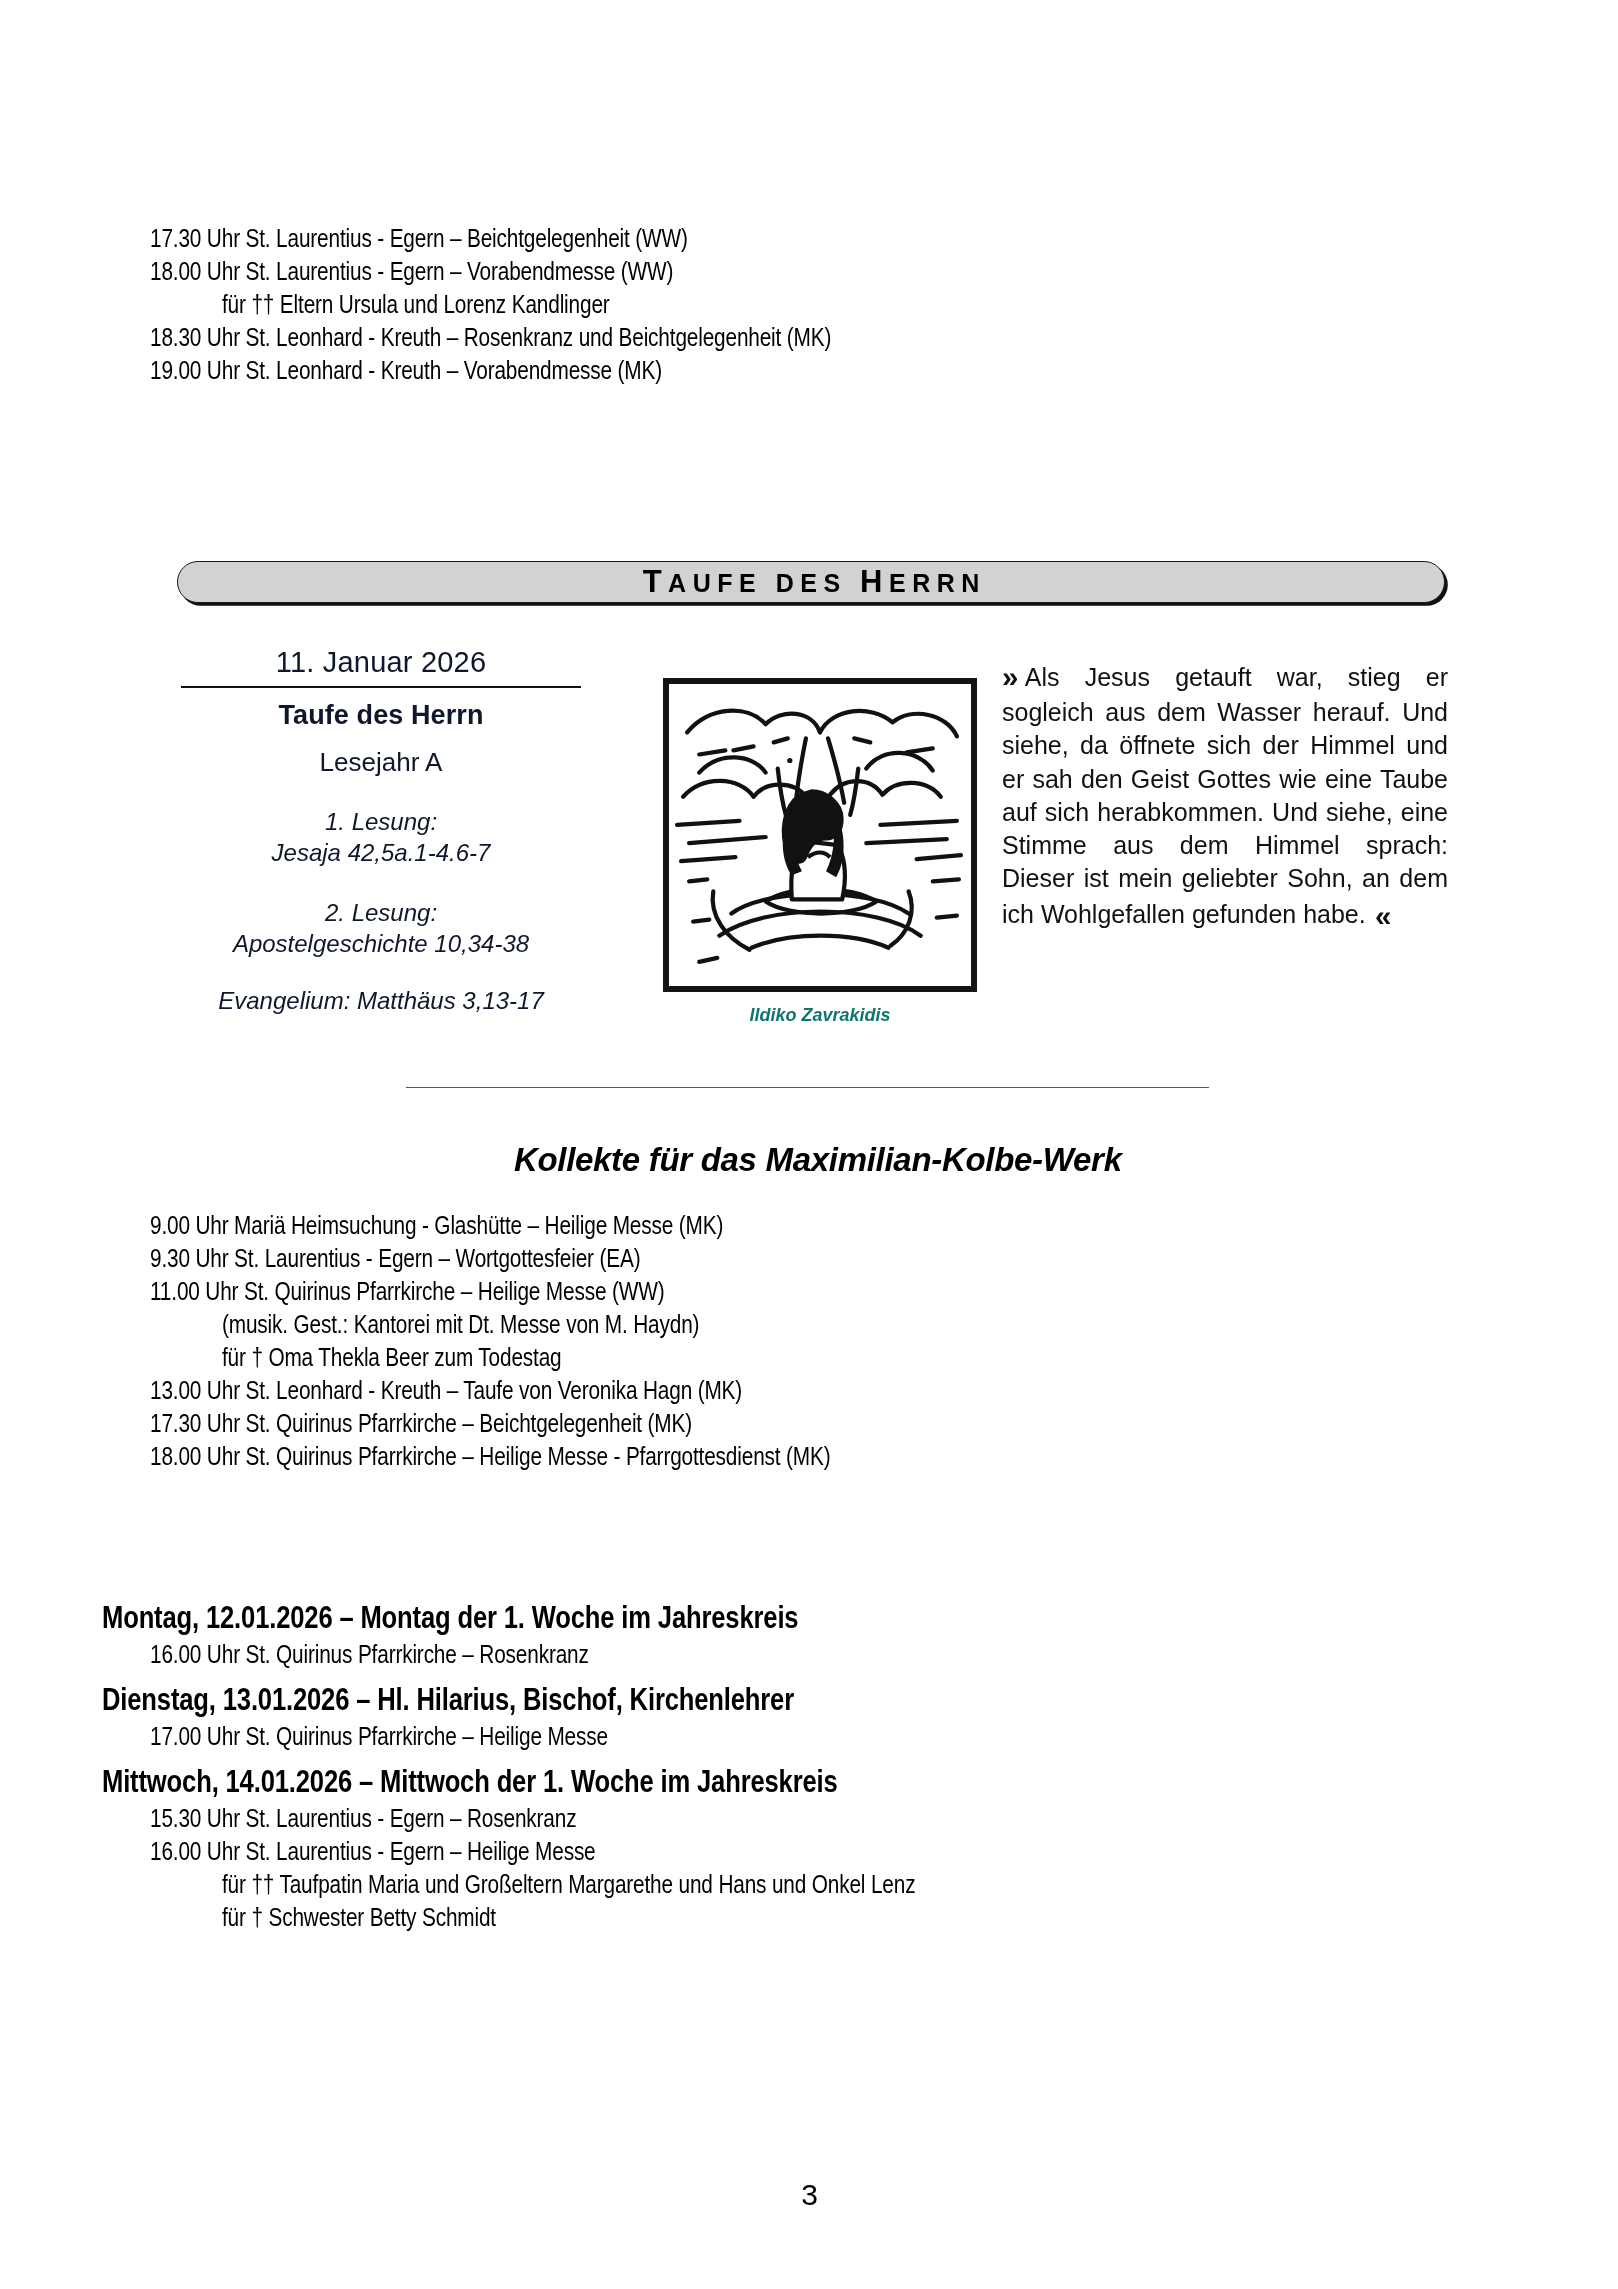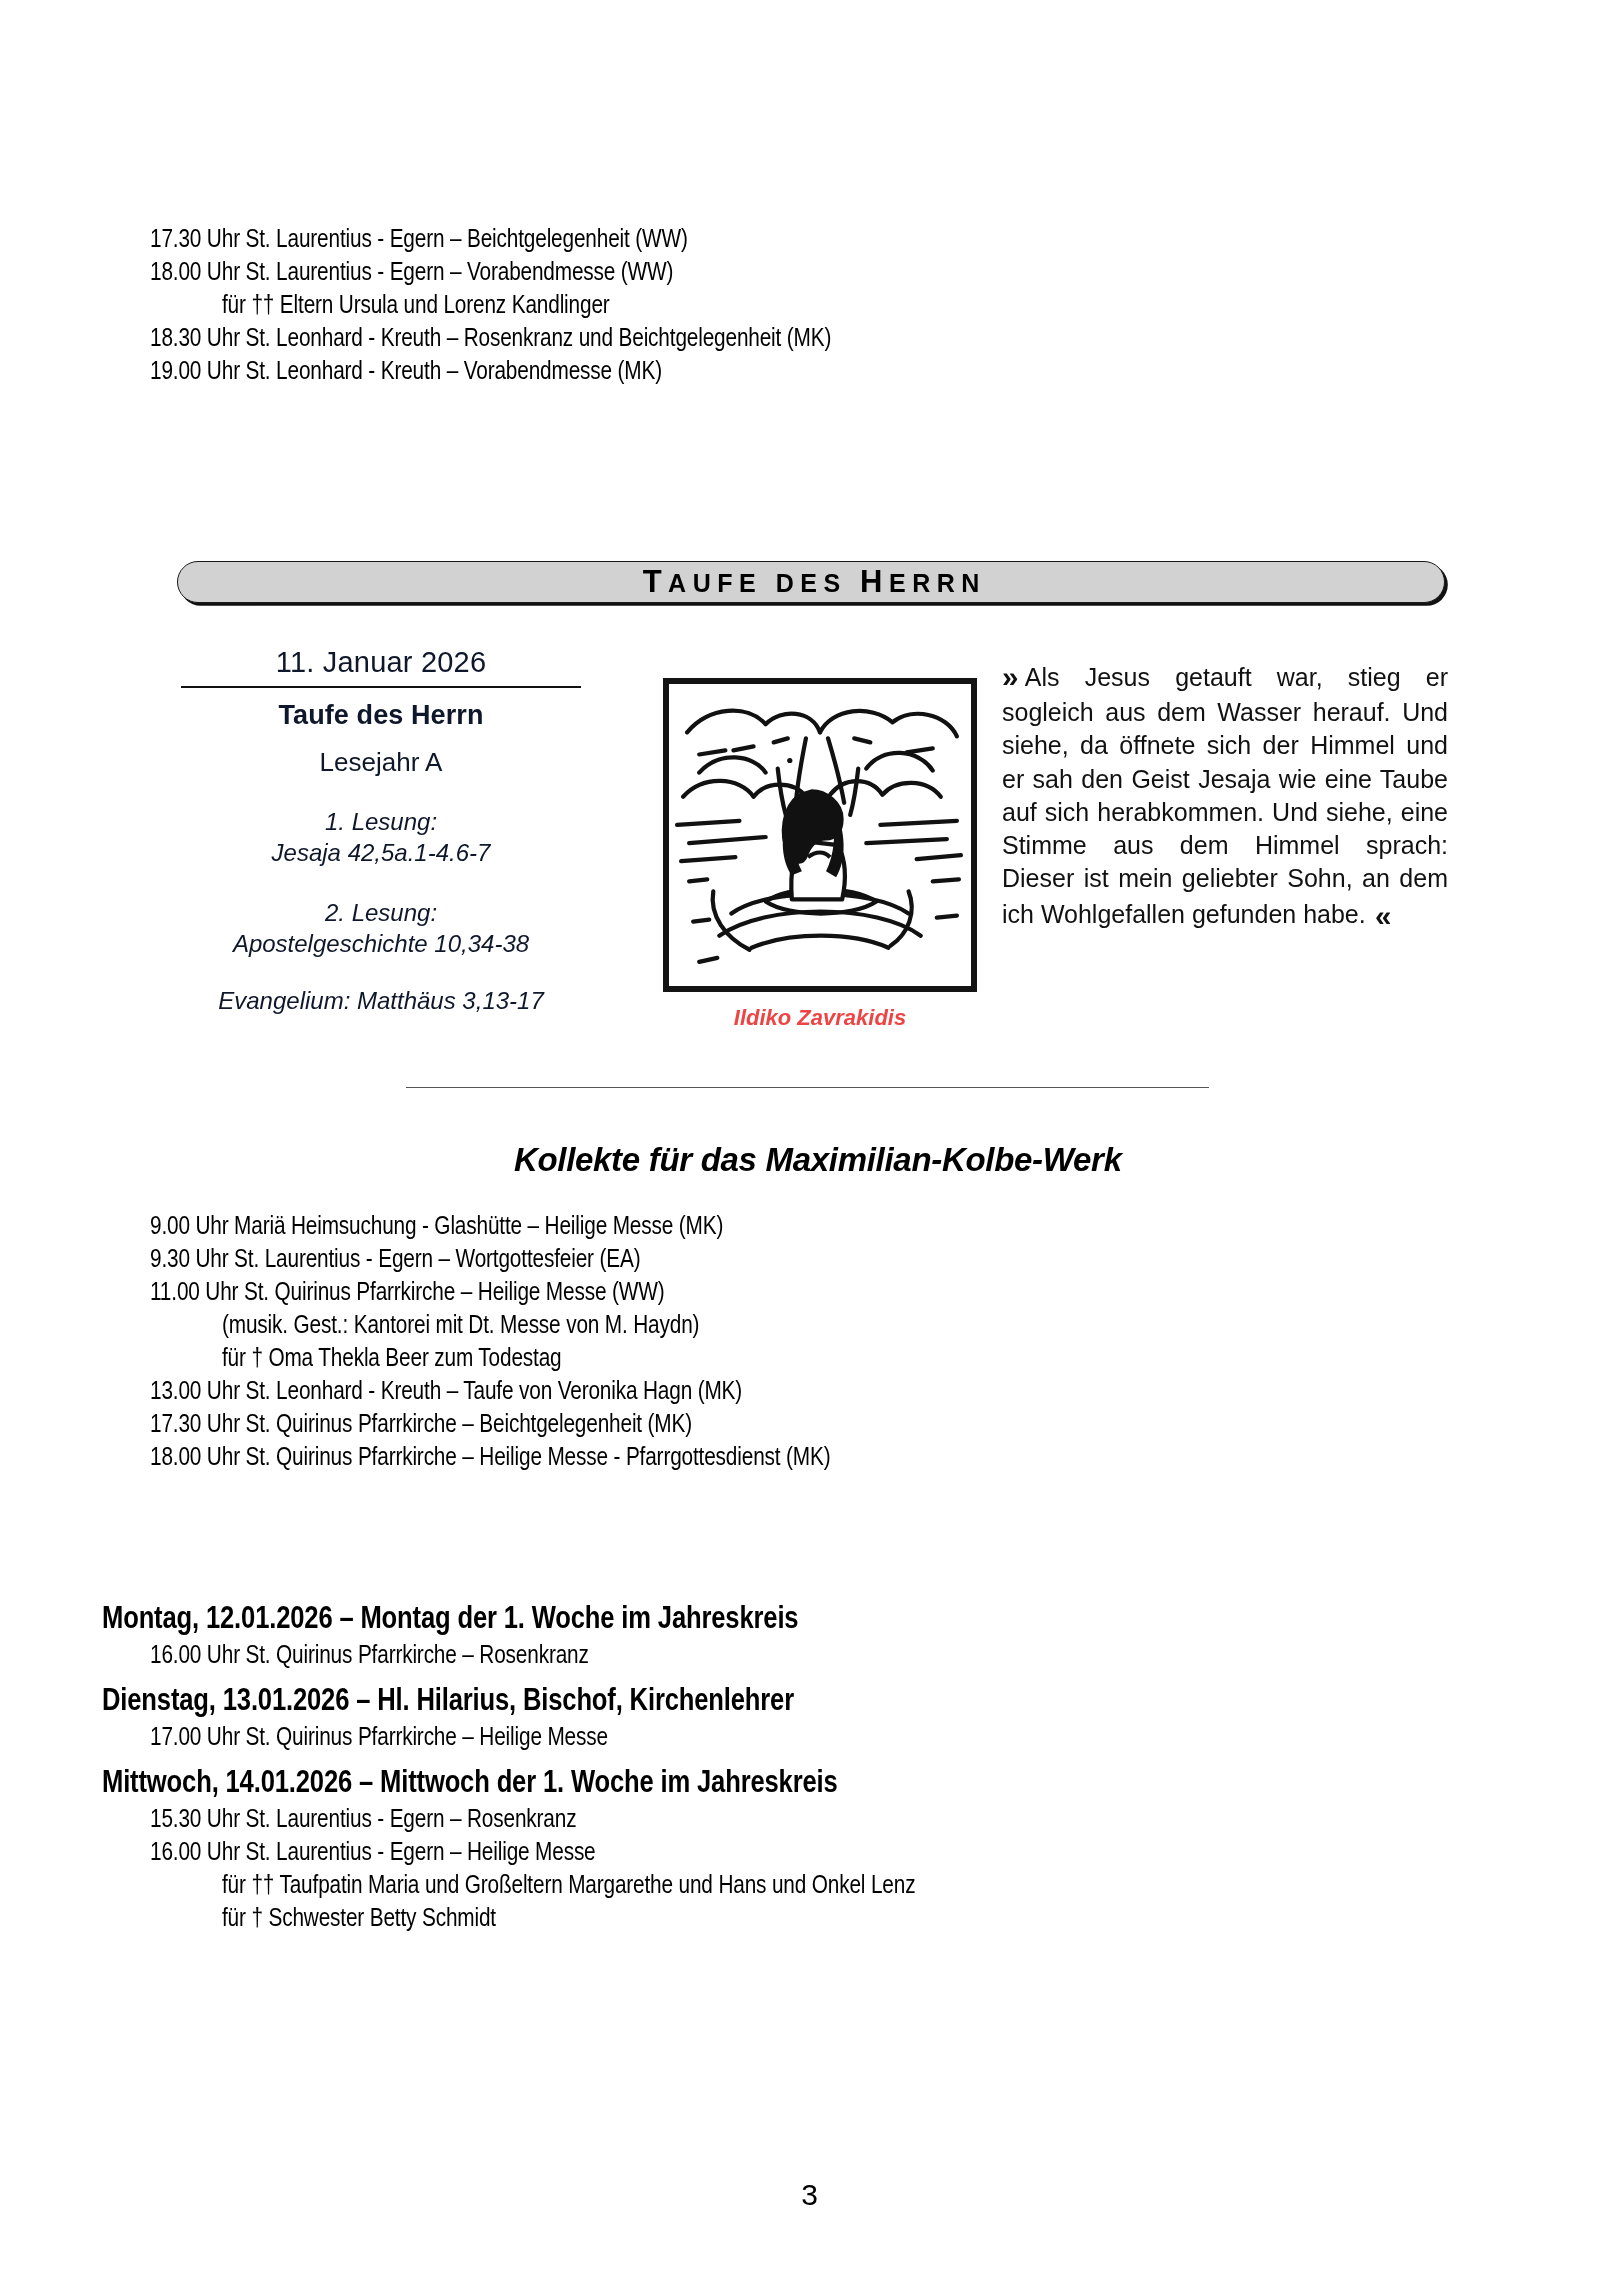--- a/index.html
+++ b/index.html
@@ -147,23 +147,23 @@
     border: 6.5px solid #141414;
     box-sizing: border-box;
     background: #fff;
     display: block;
   }
   #artist {
     text-align: center;
     font-family: "Liberation Sans", sans-serif;
     font-style: italic;
     font-weight: bold;
-    font-size: 22px;
+    font-size: 18px;
     margin-top: 13px;
-    color: #ef4444;
+    color: #0f766e;
   }
 
   
   #quote {
     position: absolute;
     left: 1002px;
     top: 657px;
     width: 446px;
     font-family: "Liberation Sans", sans-serif;
     font-size: 25px;
@@ -331,21 +331,21 @@
       </g>
       <path d="M130 110 C112 122 110 150 118 168 C124 178 132 180 136 172 C140 160 146 154 156 154
                C166 154 172 146 172 134 C172 118 156 106 142 106 Z" fill="#111111" stroke="#111111" stroke-width="3"></path>
       <path d="M118 132 C110 152 112 176 122 190 L132 186 C124 170 122 150 126 134 Z" fill="#111111" stroke="none"></path>
       <path d="M166 128 C176 148 176 176 166 192 L156 186 C164 170 166 148 162 132 Z" fill="#111111" stroke="none"></path>
     </svg>
     <div id="artist">Ildiko Zavrakidis</div>
   </div>
 
   <div id="quote">
-    <span class="mark">»</span><span>Als Jesus getauft war, stieg er sogleich aus dem Wasser herauf. Und siehe, da öffnete sich der Himmel und er sah den Geist Jesaja wie eine Taube auf sich herab­kommen. Und siehe, eine Stimme aus dem Himmel sprach: Dieser ist mein geliebter Sohn, an dem ich Wohlgefallen gefunden habe.</span><span class="mark-end">«</span>
+    <span class="mark">»</span><span>Als Jesus getauft war, stieg er sogleich aus dem Wasser herauf. Und siehe, da öffnete sich der Himmel und er sah den Geist Gottes wie eine Taube auf sich herab­kommen. Und siehe, eine Stimme aus dem Himmel sprach: Dieser ist mein geliebter Sohn, an dem ich Wohlgefallen gefunden habe.</span><span class="mark-end">«</span>
   </div>
 
   <div id="divider"></div>
 
   <div id="kollekte">Kollekte für das Maximilian-Kolbe-Werk</div>
 
   <div id="sunday-block">
     <div id="sunday-lines">
         <div class="sched svc ind-1"><span class="squeeze">9.00 Uhr Mariä Heimsuchung - Glashütte – Heilige Messe  (MK)</span></div>
         <div class="sched svc ind-1"><span class="squeeze">9.30 Uhr St. Laurentius - Egern – Wortgottesfeier  (EA)</span></div>

